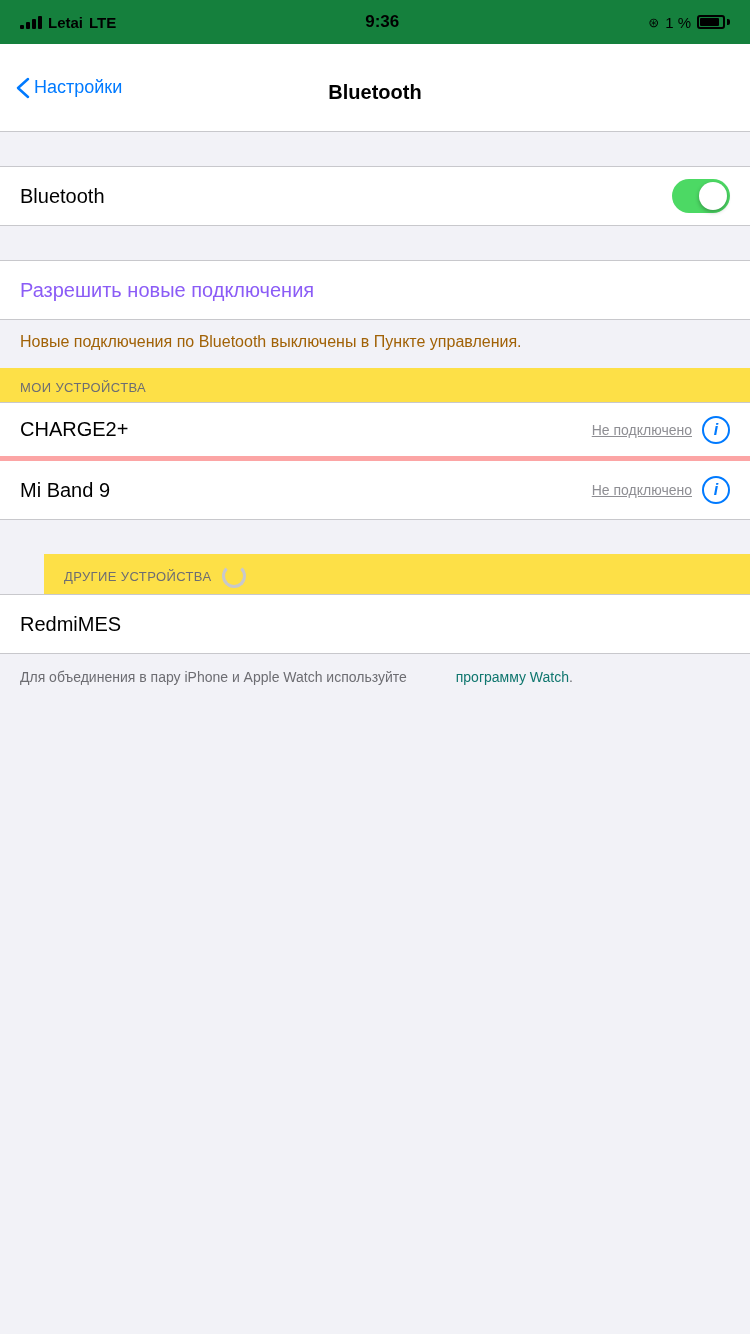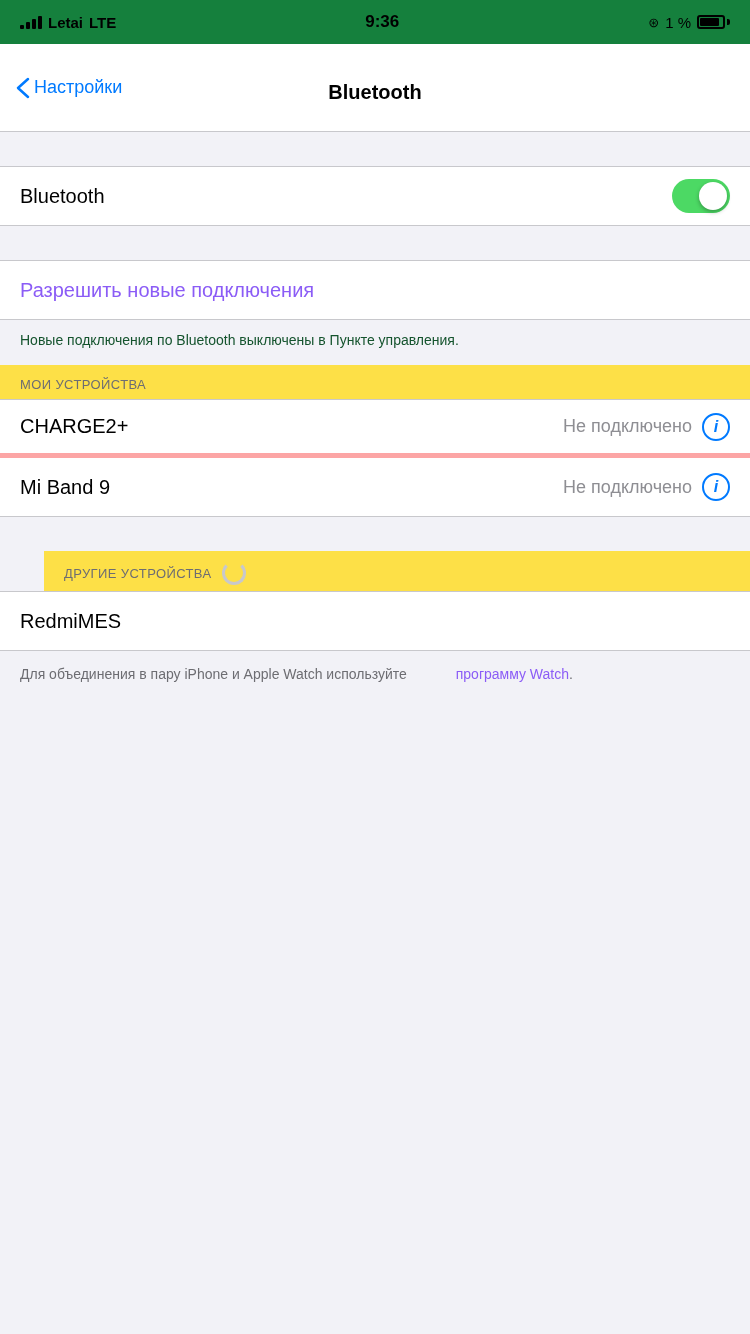--- a/index.html
+++ b/index.html
@@ -184,22 +184,22 @@
       font-size: 20px;
       color: #8b5cf6;
     }
 
     
     .info-text-block {
       background: #f2f2f7;
       padding: 10px 20px 14px 20px;
     }
     .info-text {
-      font-size: 14px;
-      color: #14532d;
+      font-size: 16px;
+      color: #a16207;
       line-height: 1.5;
     }
 
     
     .section-header {
       background: #fde047;
       padding: 10px 20px 6px 20px;
     }
     .section-header-text {
       font-size: 13px;
@@ -223,22 +223,23 @@
       font-weight: 600;
       cursor: pointer;
     }
 
     .row-right {
       display: flex;
       align-items: center;
       gap: 10px;
     }
     .not-connected-text {
-      font-size: 18px;
+      font-size: 14px;
       color: #8e8e93;
+      text-decoration: underline;
     }
 
     
     .spinner {
       width: 24px;
       height: 24px;
       border: 3px solid #c8c8cc;
       border-top-color: transparent;
       border-radius: 50%;
       animation: spin 1s linear infinite;
@@ -253,21 +254,21 @@
     .footer-text-block {
       background: #f2f2f7;
       padding: 12px 20px;
     }
     .footer-text {
       font-size: 14px;
       color: #6d6d72;
       line-height: 1.6;
     }
     .footer-link {
-      color: #8b5cf6;
+      color: #0f766e;
       text-decoration: none;
       padding-left: 45px;
     }
   </style>
 </head>
 <body>
 
 <div class="status-bar">
   <div class="status-left">
     <div class="signal-bars">

